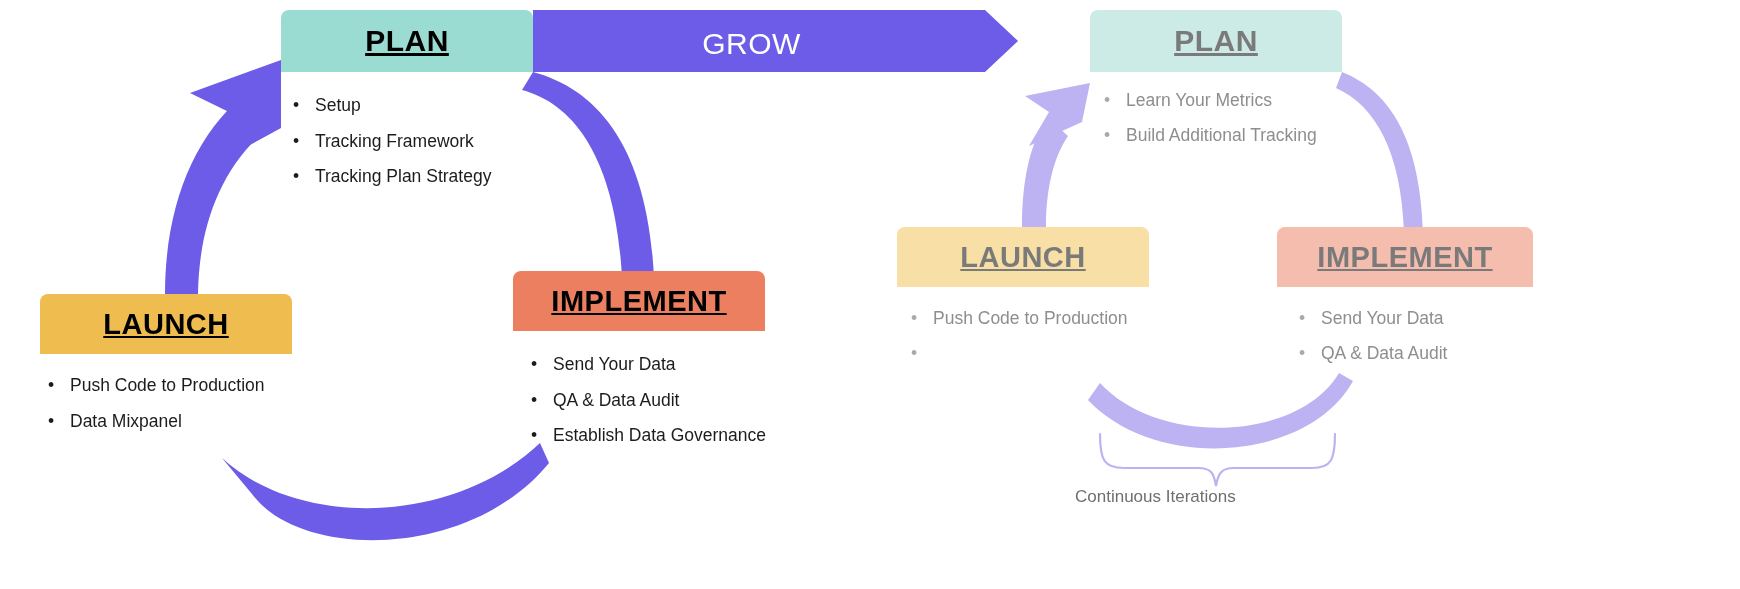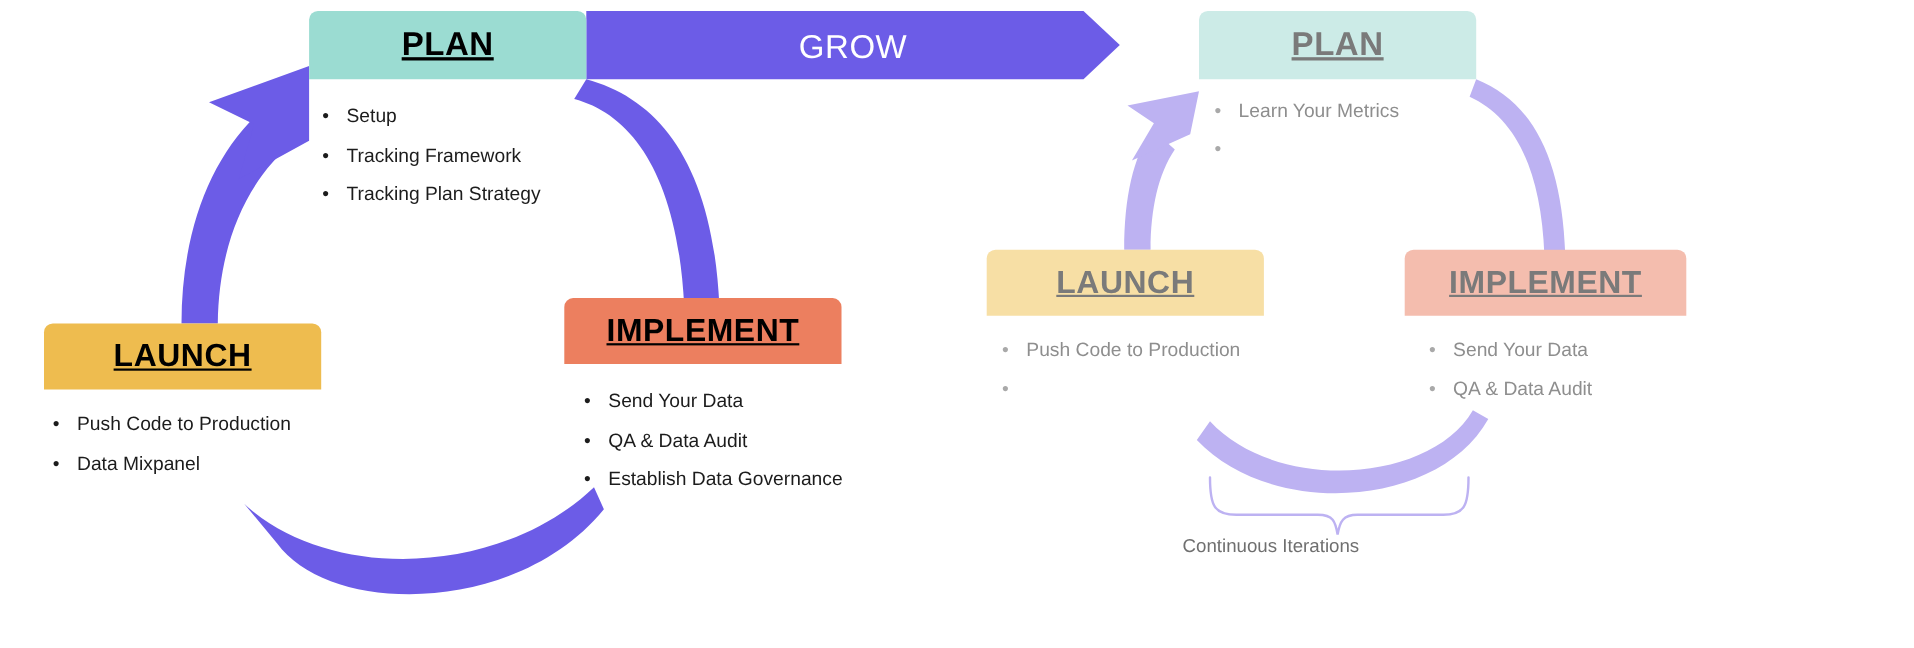--- a/index.html
+++ b/index.html
@@ -101,21 +101,21 @@
 
   
   #implement-right { left: 1277px; top: 227px; width: 256px; }
   #implement-right .stage-header { height: 60px; background: #F4BDAE; font-size: 29px; }
   #implement-right .stage-list { margin-top: 20px; padding-left: 22px; }
   #implement-right .stage-list li { margin-bottom: 11px; }
 
   
   #grow-label {
     position: absolute;
-    left: 533px;
+    left: 509px;
     top: 10px;
     width: 485px;
     height: 68px;
     display: flex;
     align-items: center;
     justify-content: center;
     color: #ffffff;
     font-size: 30px;
     letter-spacing: 0.5px;
   }
@@ -235,20 +235,21 @@
 
   <div class="stage faded" id="plan-right">
     <div class="stage-header">PLAN</div>
     <ul class="stage-list">
       <li>
         <span class="bullet-dot">•</span>
         <span>Learn Your Metrics</span>
       </li>
       <li>
         <span class="bullet-dot">•</span>
+        <span>Build Additional Tracking</span>
       </li>
     </ul>
   </div>
 
   <div class="stage faded" id="launch-right">
     <div class="stage-header">LAUNCH</div>
     <ul class="stage-list">
       <li>
         <span class="bullet-dot">•</span>
         <span>Push Code to Production</span>

